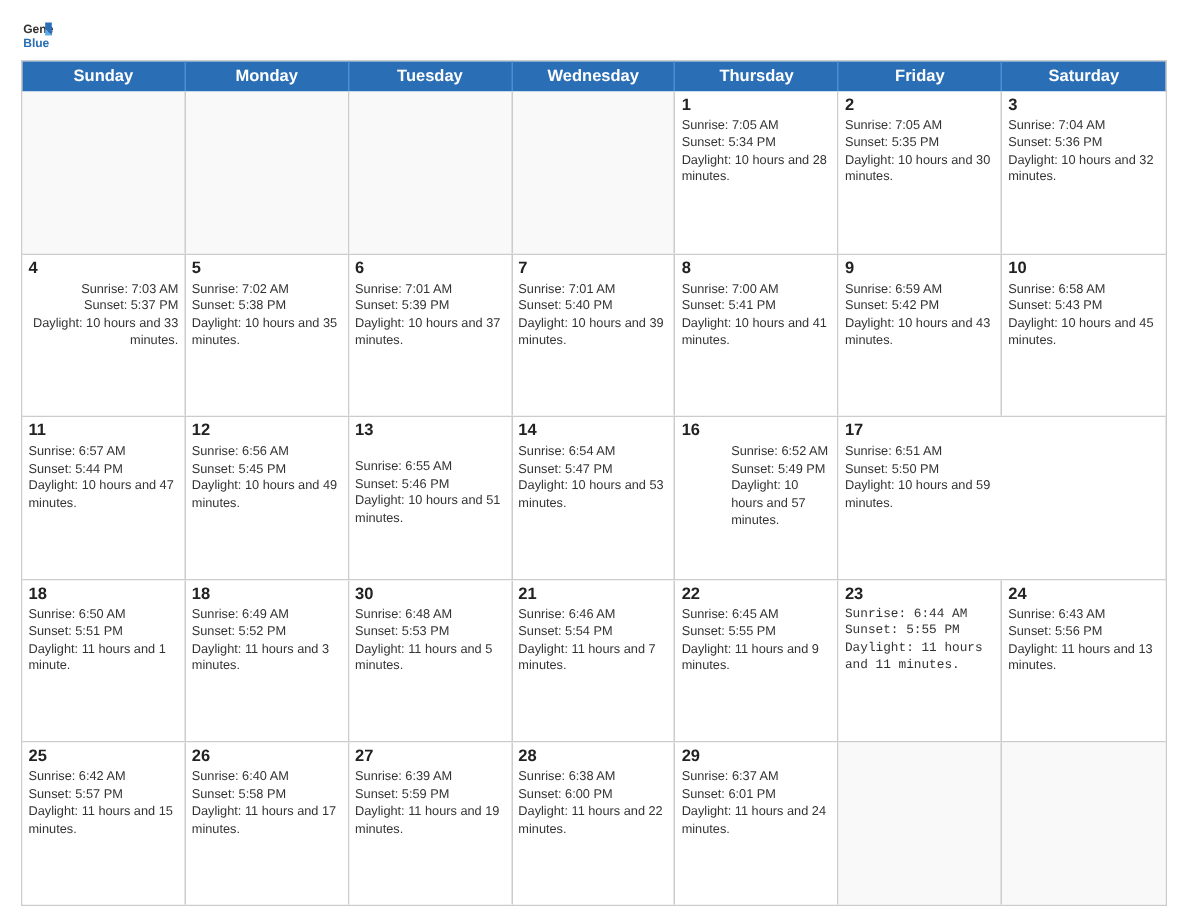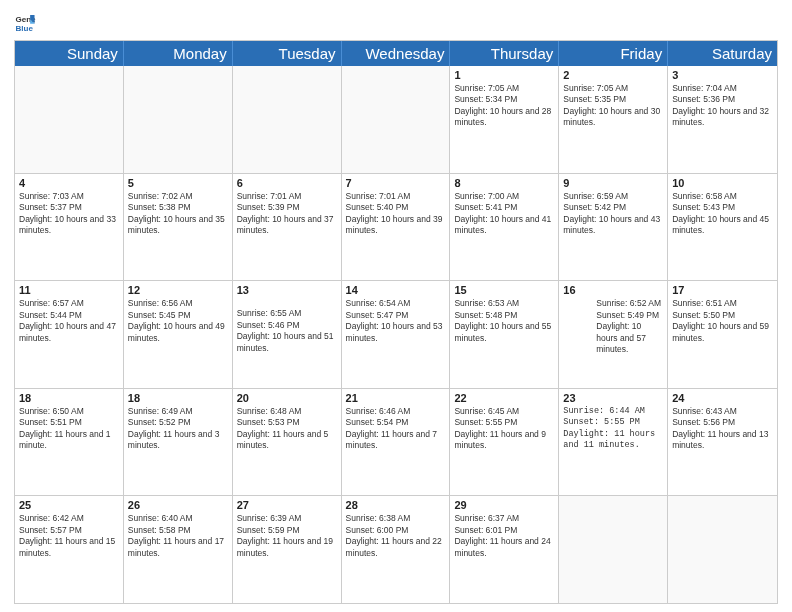--- a/index.html
+++ b/index.html
@@ -59,25 +59,25 @@
       flex-direction: column;
       border: 1px solid #ccc;
     }
     .cal-header {
       display: grid;
       grid-template-columns: repeat(7, 1fr);
       background: #2a6eb5;
     }
     .cal-header-cell {
       color: #fff;
-      font-size: 15px;
-      font-weight: normal;
+      font-size: 11px;
+      font-weight: bold;
       padding: 4px 5px;
       border-right: 1px solid #4a8ed5;
-      text-align: right;
+      text-align: center;
     }
     .cal-header-cell:last-child { border-right: none; }
     .cal-body {
       flex: 1;
       display: flex;
       flex-direction: column;
     }
     .cal-row {
       display: grid;
       grid-template-columns: repeat(7, 1fr);
@@ -163,21 +163,21 @@
           <div class="cal-cell">
             <span class="day-num">3</span>
             <div class="day-info" style="white-space: pre-line;">Sunrise: 7:04 AM
 Sunset: 5:36 PM
 Daylight: 10 hours and 32 minutes.</div>
           </div>
         </div>
         <div class="cal-row">
           <div class="cal-cell">
             <span class="day-num">4</span>
-            <div class="day-info" style="white-space: pre-line;">Sunrise: 7:03 AM
+            <div class="day-info" style="white-space: pre-line; text-align: right;">Sunrise: 7:03 AM
 Sunset: 5:37 PM
 Daylight: 10 hours and 33 minutes.</div>
           </div>
           <div class="cal-cell">
             <span class="day-num">5</span>
             <div class="day-info" style="white-space: pre-line;">Sunrise: 7:02 AM
 Sunset: 5:38 PM
 Daylight: 10 hours and 35 minutes.</div>
           </div>
           <div class="cal-cell">
@@ -230,26 +230,20 @@
 Sunset: 5:46 PM
 Daylight: 10 hours and 51 minutes.</div>
           </div>
           <div class="cal-cell">
             <span class="day-num">14</span>
             <div class="day-info" style="white-space: pre-line;">Sunrise: 6:54 AM
 Sunset: 5:47 PM
 Daylight: 10 hours and 53 minutes.</div>
           </div>
           <div class="cal-cell">
-            <span class="day-num">15</span>
-            <div class="day-info" style="white-space: pre-line;">Sunrise: 6:53 AM
-Sunset: 5:48 PM
-Daylight: 10 hours and 55 minutes.</div>
-          </div>
-          <div class="cal-cell">
             <span class="day-num">16</span>
             <div class="day-info" style="white-space: pre-line; margin-left: 33px;">Sunrise: 6:52 AM
 Sunset: 5:49 PM
 Daylight: 10 hours and 57 minutes.</div>
           </div>
           <div class="cal-cell">
             <span class="day-num">17</span>
             <div class="day-info" style="white-space: pre-line;">Sunrise: 6:51 AM
 Sunset: 5:50 PM
 Daylight: 10 hours and 59 minutes.</div>
@@ -262,21 +256,21 @@
 Sunset: 5:51 PM
 Daylight: 11 hours and 1 minute.</div>
           </div>
           <div class="cal-cell">
             <span class="day-num">18</span>
             <div class="day-info" style="white-space: pre-line;">Sunrise: 6:49 AM
 Sunset: 5:52 PM
 Daylight: 11 hours and 3 minutes.</div>
           </div>
           <div class="cal-cell">
-            <span class="day-num">20</span>
+            <span class="day-num">30</span>
             <div class="day-info" style="white-space: pre-line;">Sunrise: 6:48 AM
 Sunset: 5:53 PM
 Daylight: 11 hours and 5 minutes.</div>
           </div>
           <div class="cal-cell">
             <span class="day-num">21</span>
             <div class="day-info" style="white-space: pre-line;">Sunrise: 6:46 AM
 Sunset: 5:54 PM
 Daylight: 11 hours and 7 minutes.</div>
           </div>

